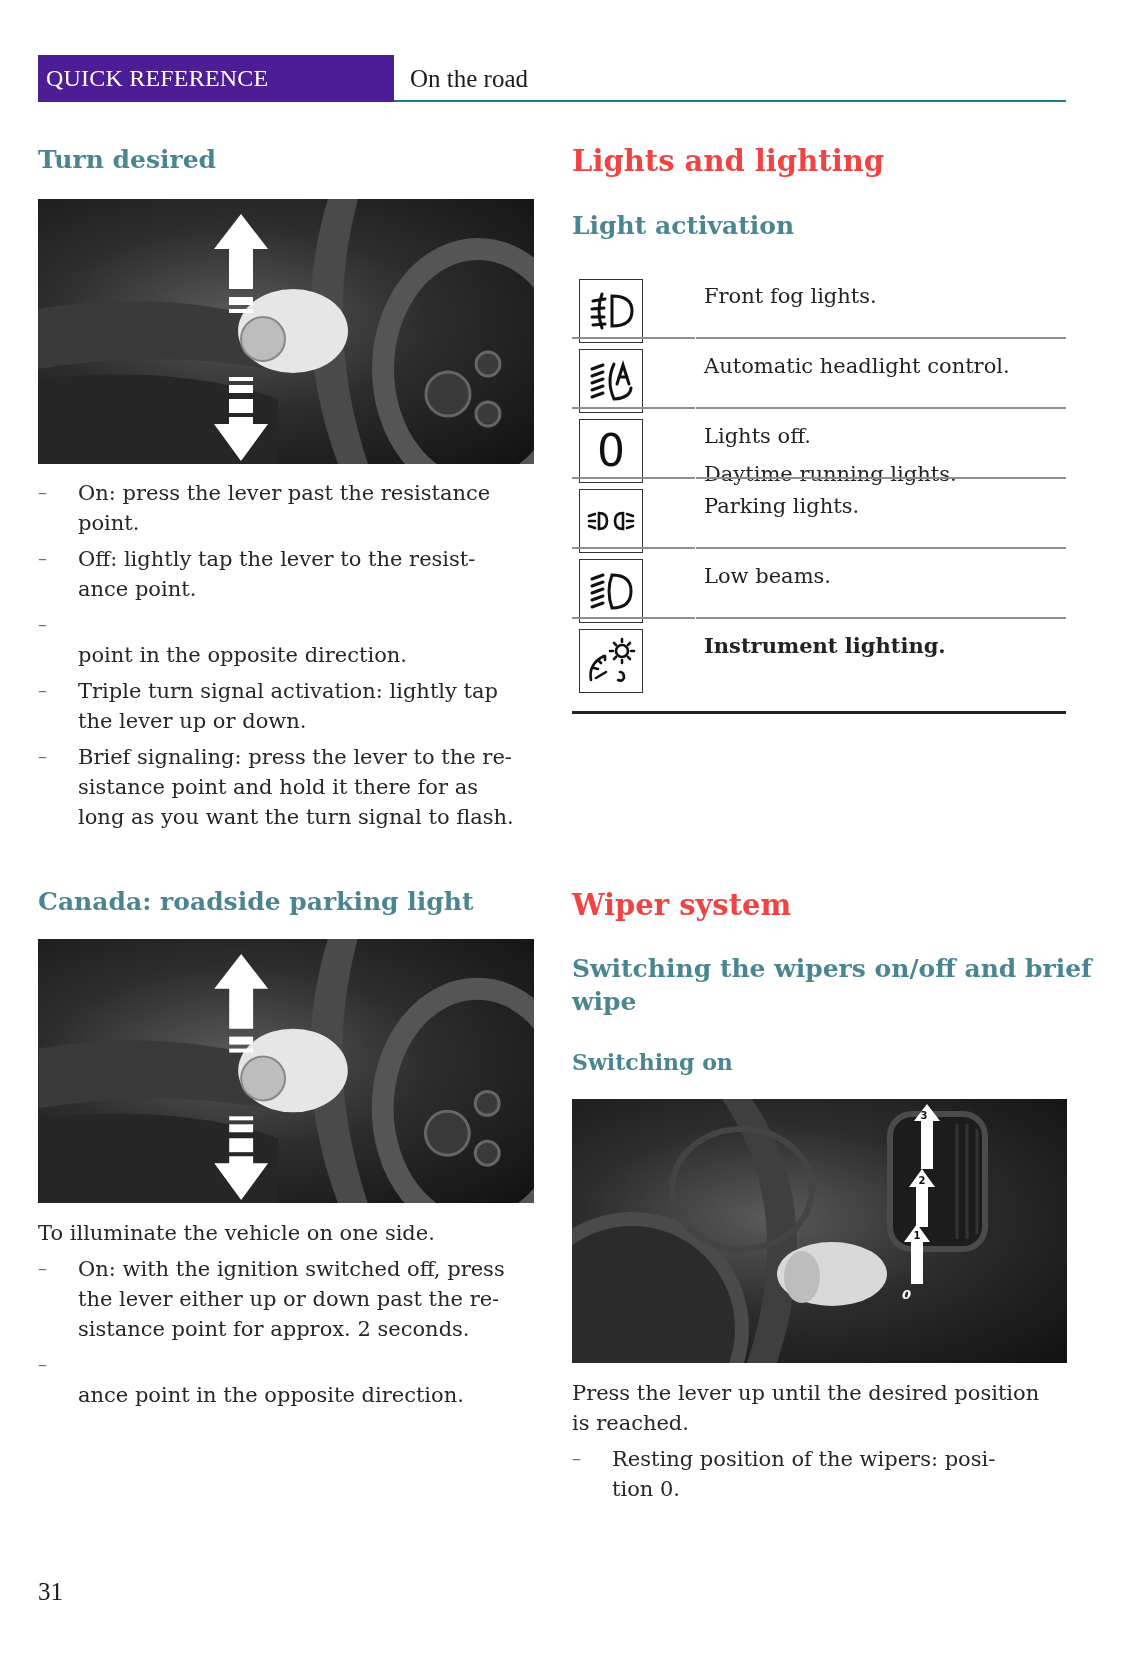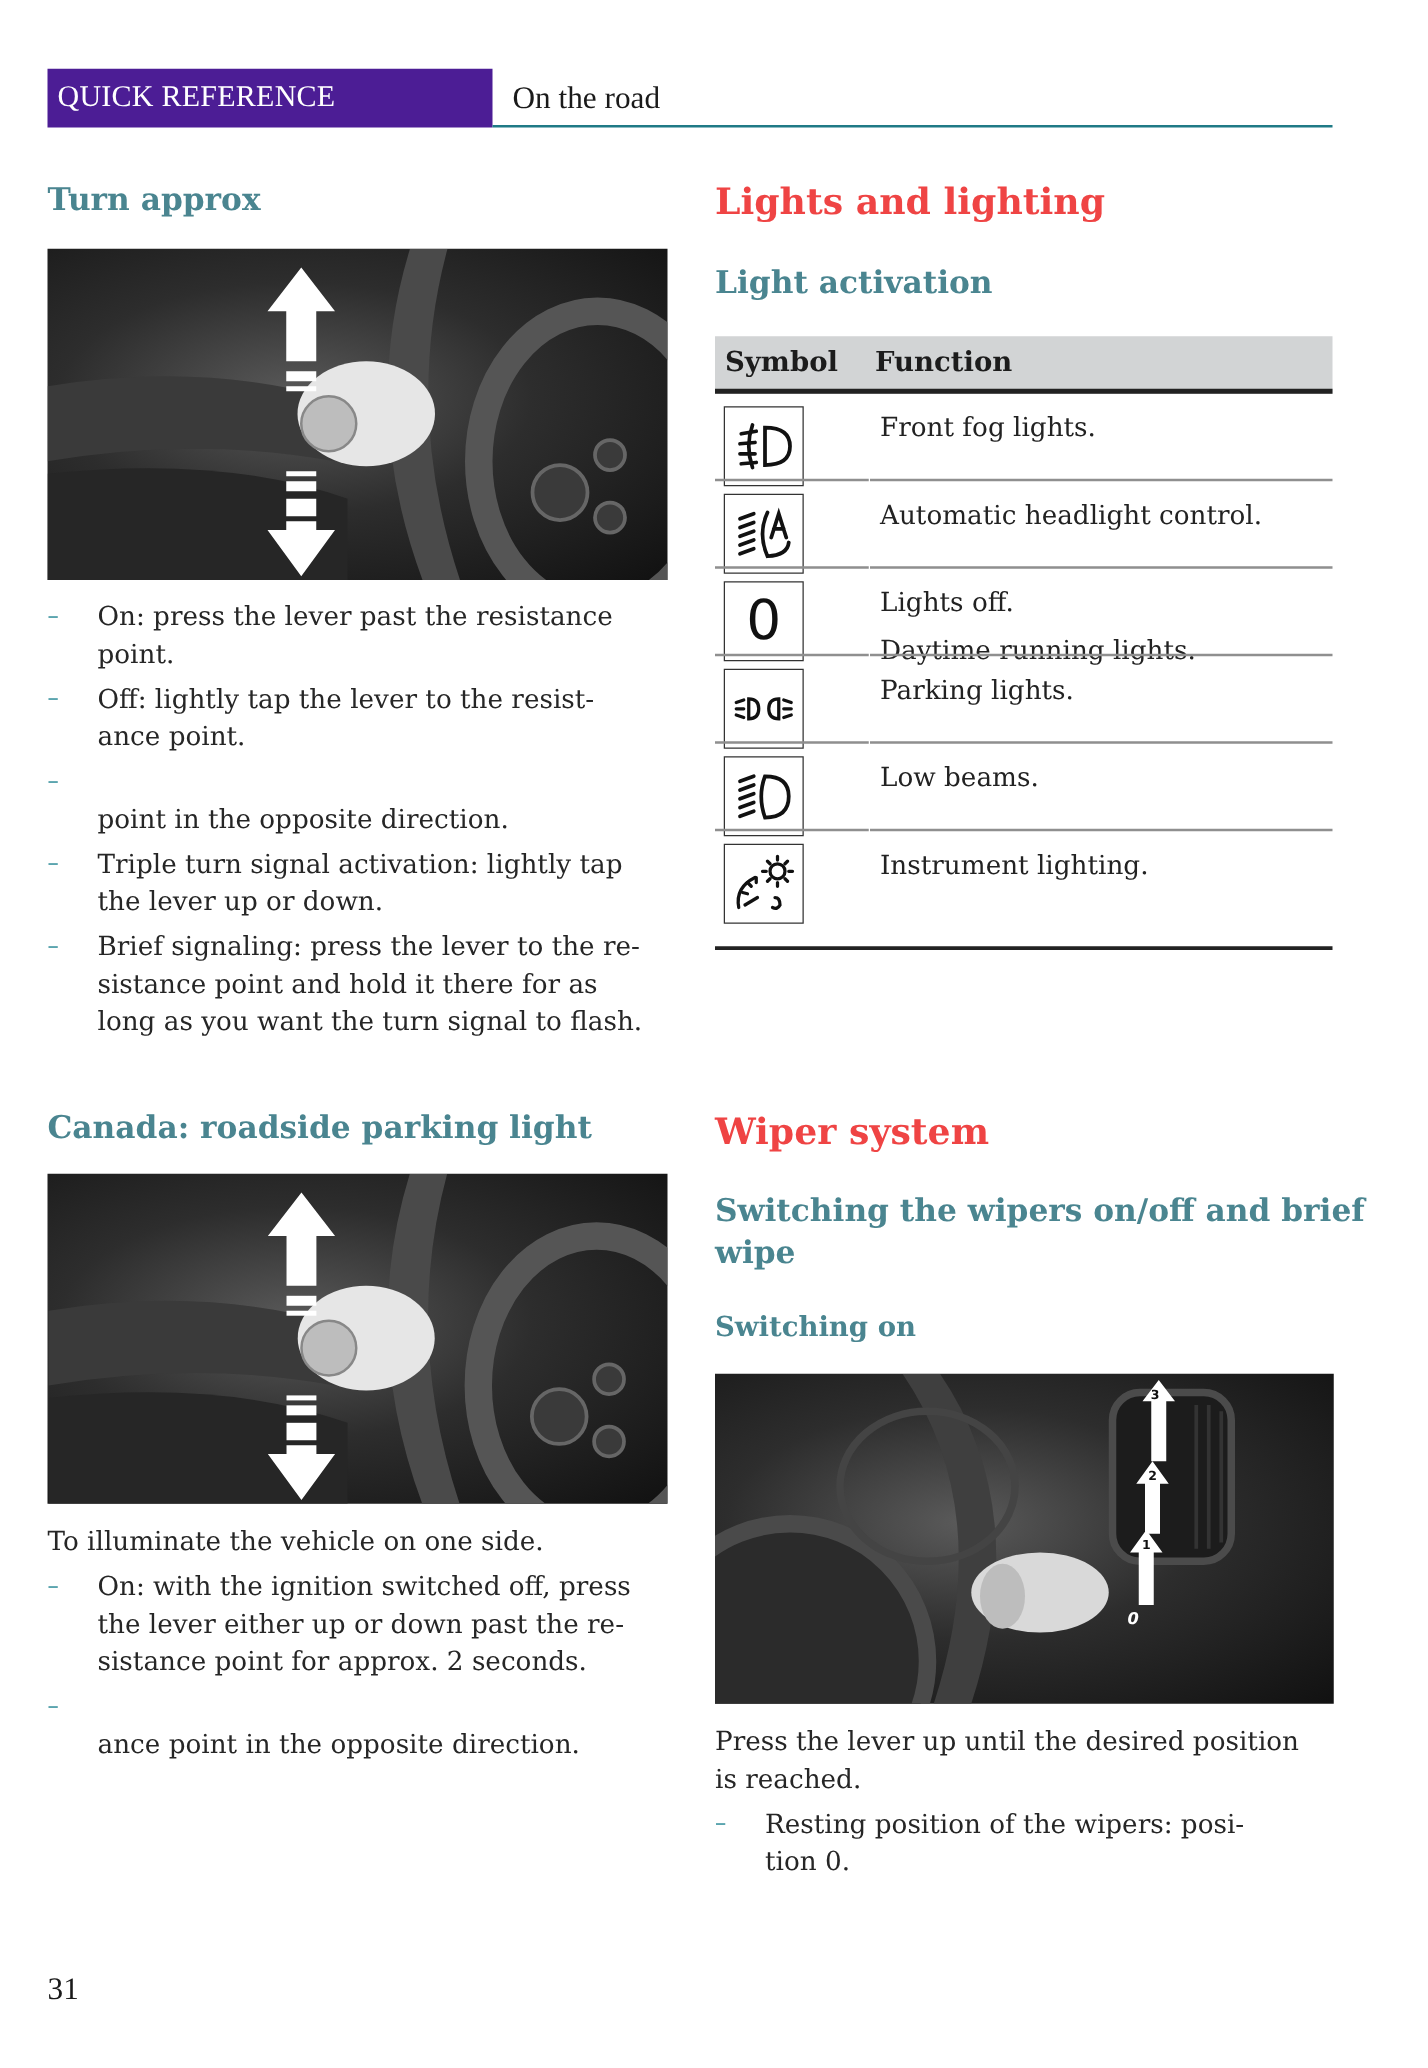--- a/index.html
+++ b/index.html
@@ -63,21 +63,21 @@
 
   .page-num { left: 38px; top: 1578px; font-size: 25px; color: #1a1a1a; font-family: "Liberation Serif", serif; }
 </style>
 </head>
 <body>
 
 <div class="abs hdr-band">QUICK REFERENCE</div>
 <div class="abs hdr-section">On the road</div>
 <div class="abs hdr-rule"></div>
 
-<div class="abs h-sub" style="left:38px; top:145px; font-size:25px;">Turn approx</div>
+<div class="abs h-sub" style="left:38px; top:145px; font-size:25px;">Turn desired</div>
 
 <div class="abs illus" style="left:38px; top:199px; width:496px; height:265px;">
   <svg width="496" height="265" viewBox="0 0 496 265">
     <path d="M0 110 Q120 90 230 120 L230 170 Q120 150 0 170 Z" fill="#3a3a3a"></path>
     <path d="M0 180 Q140 165 240 200 L240 265 L0 265 Z" fill="#262626"></path>
     <path d="M290 0 Q250 130 300 265 L330 265 Q285 130 320 0 Z" fill="#4a4a4a"></path>
     <ellipse cx="440" cy="170" rx="95" ry="120" fill="none" stroke="#555" stroke-width="22"></ellipse>
     <circle cx="410" cy="195" r="22" fill="#3a3a3a" stroke="#666" stroke-width="3"></circle>
     <circle cx="450" cy="165" r="12" fill="#3a3a3a" stroke="#666" stroke-width="3"></circle>
     <circle cx="450" cy="215" r="12" fill="#3a3a3a" stroke="#666" stroke-width="3"></circle>
@@ -131,24 +131,20 @@
   <ul class="dash">
     <li><span class="dash-mark">–</span><span>On: with the ignition switched off, press</span><br><span>the lever either up or down past the re-</span><br><span>sistance point for approx. 2 seconds.</span></li>
     <li><span class="dash-mark">–</span><br><span>ance point in the opposite direction.</span></li>
   </ul>
 </div>
 
 <div class="abs h-main" style="left:572px; top:144px; font-size:29px;">Lights and lighting</div>
 <div class="abs h-sub" style="left:572px; top:211px; font-size:25px;">Light activation</div>
 
 <div class="abs tbl">
-  <div class="tbl-head">
-    <div class="c1">Symbol</div>
-    <div>Function</div>
-  </div>
 
   <div class="tbl-row">
     <div class="sym">
         <div class="icon-box">
       <svg width="54" height="54" viewBox="0 0 54 54">
             <g fill="none" stroke="#111" stroke-width="3" stroke-linecap="round">
         <path d="M28 12 L28 42 Q48 42 48 27 Q48 12 28 12 Z"></path>
         <path d="M18 10 Q12 27 18 44"></path>
         <path d="M9 17 L21 15 M8 25 L20 24 M8 33 L20 33 M9 41 L21 40"></path>
       </g>
@@ -226,21 +222,21 @@
           </svg>
     </div>
       </div>
     <div class="fn">
         <div>Low beams.</div>
       </div>
     <div class="sep-l"></div>
       <div class="sep-r"></div>
   </div>
 
-  <div class="tbl-row" style="height:88px;">
+  <div class="tbl-row" style="height:88px;font-weight:bold;">
     <div class="sym">
         <div class="icon-box">
       <svg width="54" height="54" viewBox="0 0 54 54">
             <g fill="none" stroke="#111" stroke-width="2.6" stroke-linecap="round">
         <path d="M7 46 Q4 30 20 22"></path>
         <path d="M10 34 L14 35 M14 26 L17 29 M21 22 L21 26"></path>
         <path d="M12 44 L22 38"></path>
         <circle cx="38" cy="17" r="6"></circle>
         <path d="M38 5 L38 8 M38 26 L38 29 M26 17 L29 17 M47 17 L50 17 M30 9 L32 11 M44 23 L46 25 M46 9 L44 11 M30 25 L32 23"></path>
         <path d="M36 38 Q40 38 40 44 Q38 48 34 46"></path>

